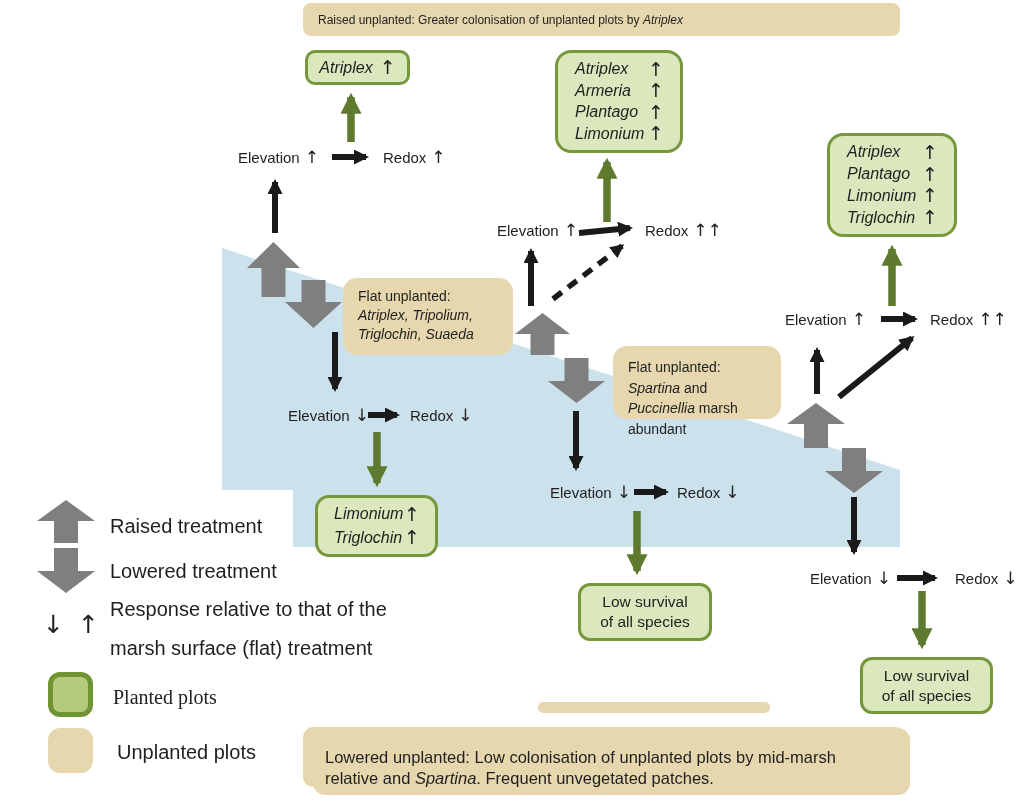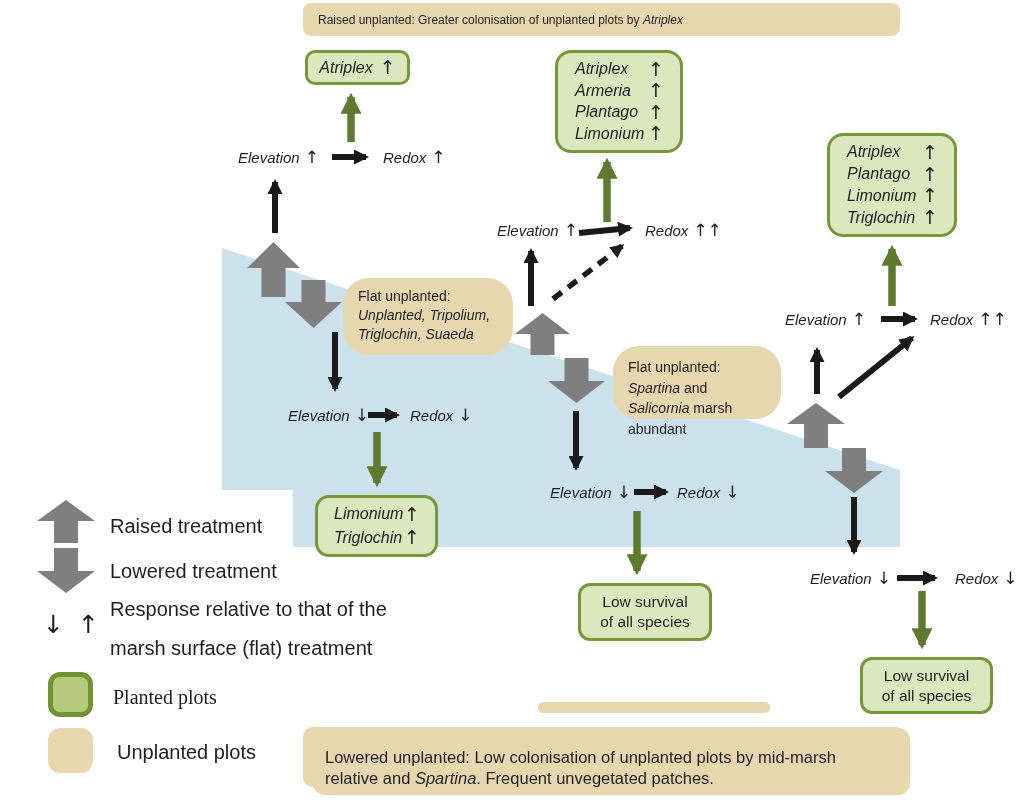--- a/index.html
+++ b/index.html
@@ -1,24 +1,24 @@
 <!DOCTYPE html>
 <html><head>
 <meta charset="utf-8">
 <style>
   html,body{margin:0;padding:0;}
   #canvas{position:relative;width:1024px;height:802px;background:#ffffff;overflow:hidden;font-family:'Liberation Sans',sans-serif;}
   #diagram-svg{position:absolute;left:0;top:0;}
-  .lbl{position:absolute;font-size:15px;color:#1f1f1f;white-space:nowrap;font-family:'Liberation Sans',sans-serif;display:flex;align-items:baseline;font-style:italic;}
+  .lbl{position:absolute;font-size:15px;color:#1f1f1f;white-space:nowrap;font-family:'Liberation Sans',sans-serif;display:flex;align-items:baseline;}
   .flarr{font-family:'DejaVu Sans',sans-serif;font-size:17px;margin-left:5px;line-height:1;}
   .gbox{position:absolute;background:#dbe7bd;border:3.5px solid #76973c;border-radius:16px;box-sizing:border-box;color:#1f1f1f;}
   .gcol{display:flex;flex-direction:column;justify-content:space-evenly;}
   .gline{display:flex;justify-content:space-between;align-items:center;font-style:italic;font-size:16px;}
   .arr{font-style:normal;font-family:'DejaVu Sans',sans-serif;font-size:19px;line-height:1;}
-  .tbox{position:absolute;background:#e7d7ae;border-radius:26px;box-sizing:border-box;font-size:14px;color:#1f1f1f;}
+  .tbox{position:absolute;background:#e7d7ae;border-radius:14px;box-sizing:border-box;font-size:14px;color:#1f1f1f;}
   .it{font-style:italic;}
   .legend-lbl{position:absolute;font-size:20px;color:#1f1f1f;white-space:nowrap;}
 </style>
 </head>
 <body>
 
 <div id="canvas">
 
   <svg id="diagram-svg" width="1024" height="802" viewBox="0 0 1024 802">
     <defs>
@@ -140,28 +140,28 @@
     <div>of all species</div>
   </div>
 
   <div class="gbox" style="left:860px;top:657px;width:133px;height:57px;border-radius:12px;display:flex;flex-direction:column;align-items:center;justify-content:center;font-size:15.5px;line-height:20px;">
     <div>Low survival</div>
     <div>of all species</div>
   </div>
 
   <div class="tbox" style="left:343px;top:278px;width:170px;height:77px;padding:9px 0 0 15px;line-height:19px;">
     <div>Flat unplanted:</div>
-    <div class="it">Unplanted, Tripolium,</div>
+    <div class="it">Atriplex, Tripolium,</div>
     <div class="it">Triglochin, Suaeda</div>
   </div>
 
   <div class="tbox" style="left:613px;top:346px;width:168px;height:73px;padding:11px 0 0 15px;line-height:20.5px;">
     <div>Flat unplanted:</div>
     <div><span class="it">Spartina</span><span> and</span></div>
-    <div><span class="it">Salicornia</span><span> marsh</span></div>
+    <div><span class="it">Puccinellia</span><span> marsh</span></div>
     <div>abundant</div>
   </div>
 
   <div class="lbl" style="left:238px;top:149px;">
       <span>Elevation</span>
       <span class="flarr">↑</span>
     </div>
   <div class="lbl" style="left:383px;top:149px;">
       <span>Redox</span>
       <span class="flarr">↑</span>

